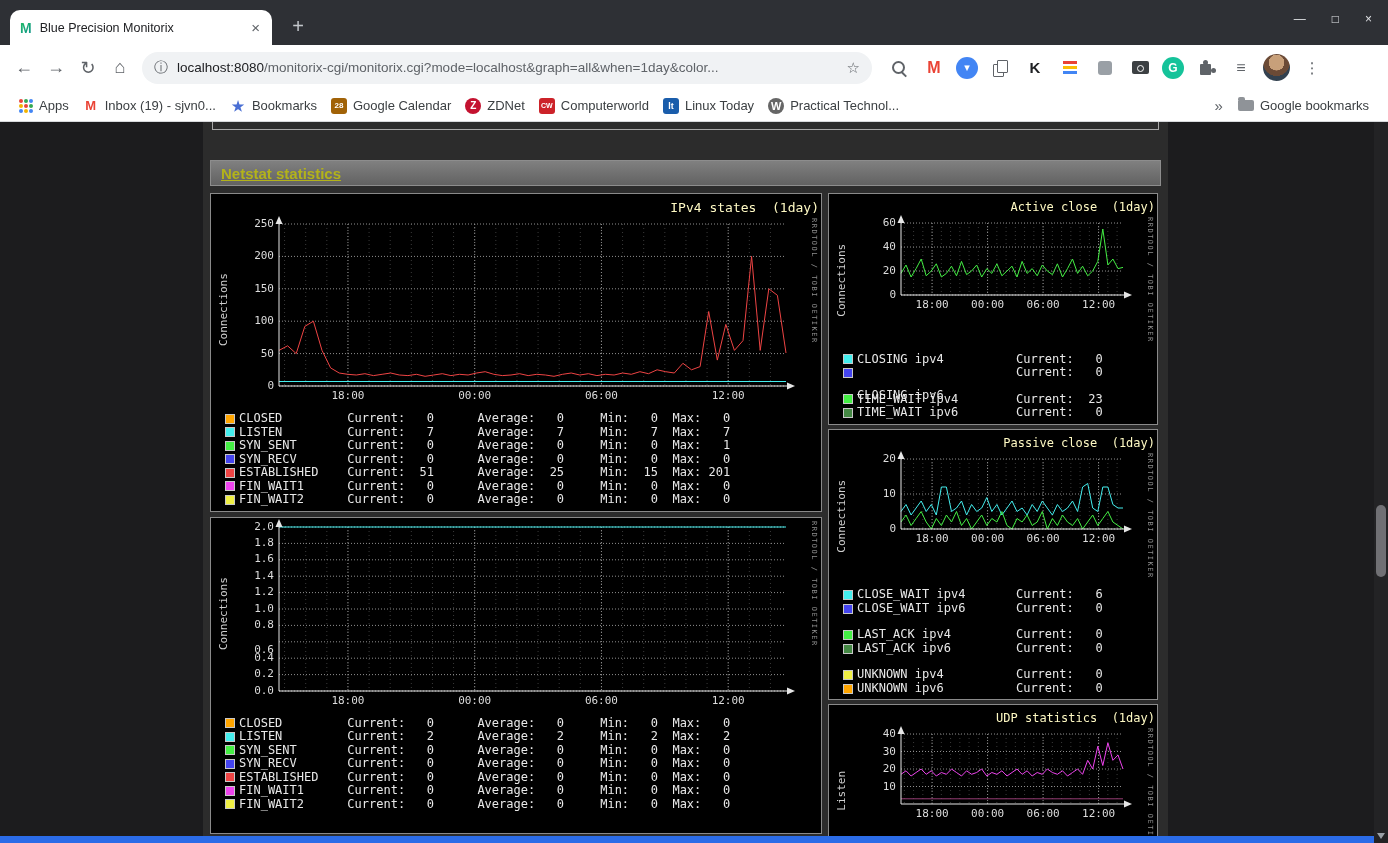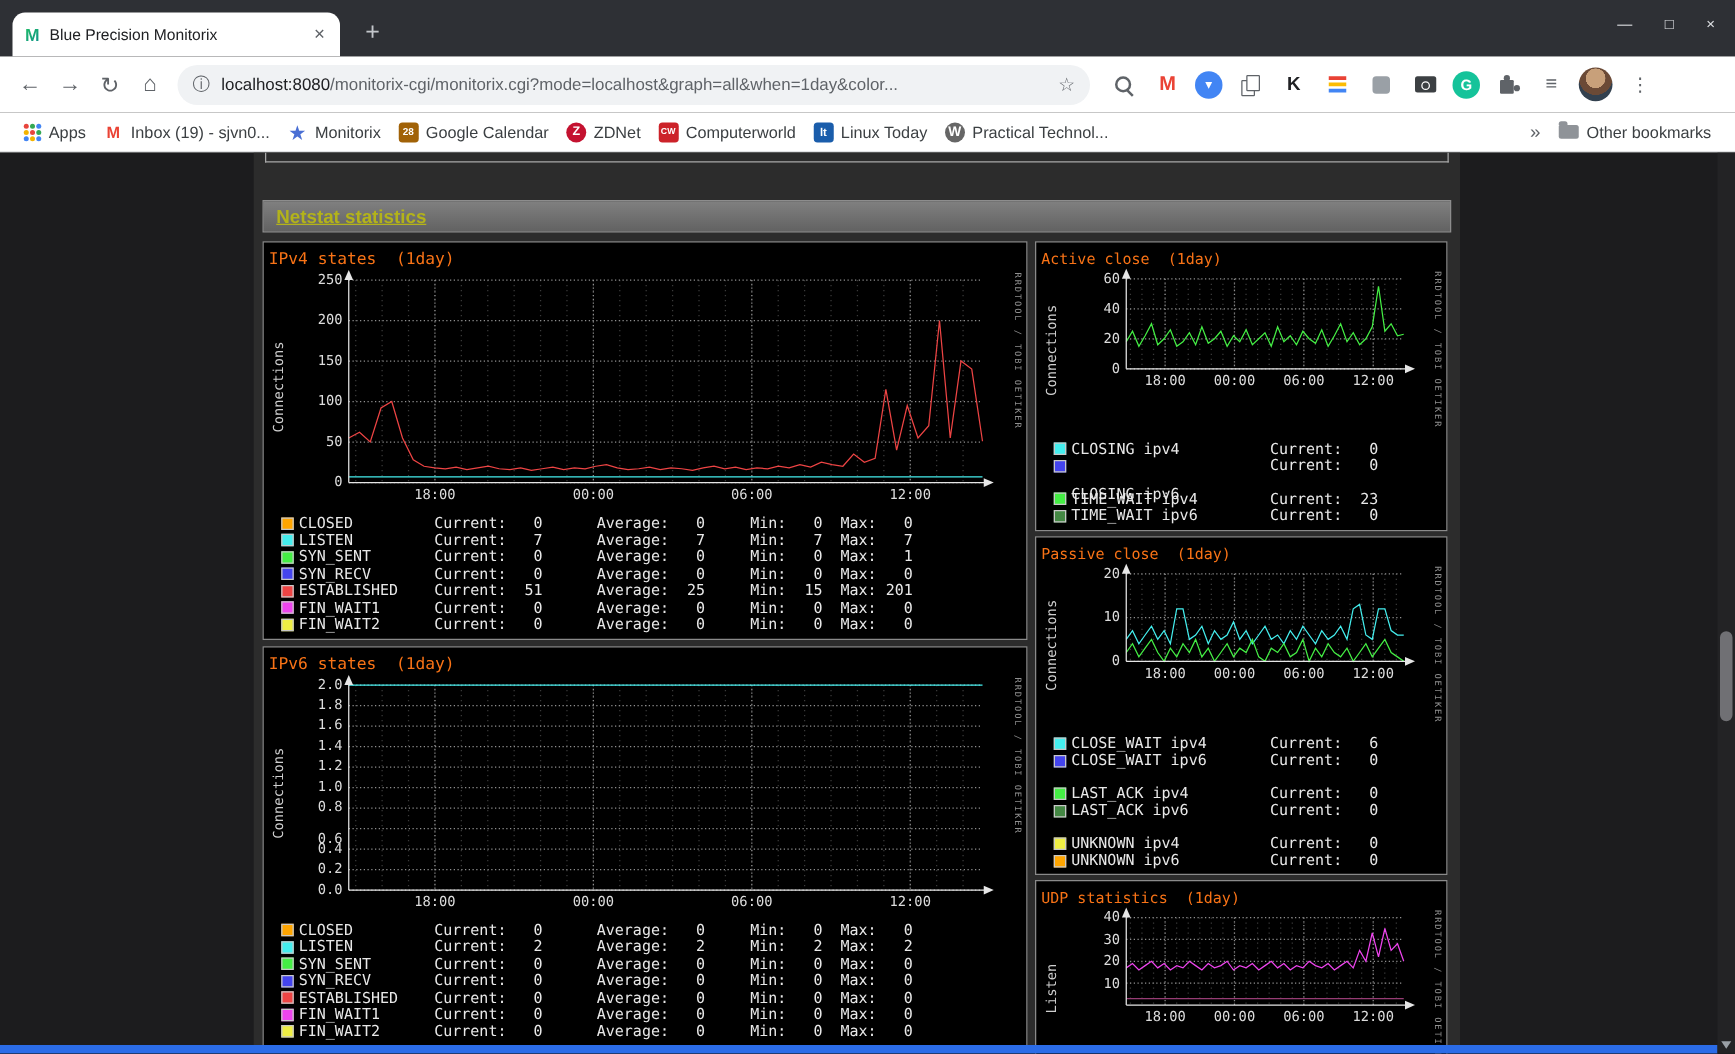--- a/index.html
+++ b/index.html
@@ -95,22 +95,22 @@
     border-right:1px solid #a8a8a8; border-bottom:1px solid #a8a8a8; }
   .section-header { margin-top:30px; height:26px; background:linear-gradient(#808080,#626262);
     border:1px solid #8d8d8d; display:flex; align-items:center; padding-left:10px; }
   .section-header span { font-weight:bold; font-size:15px; color:#b3b31a;text-decoration:underline; }
   .graphs-row { display:flex; gap:6px; margin-top:7px; }
   .col-left { display:flex; flex-direction:column; gap:5px; width:612px; }
   .col-right { display:flex; flex-direction:column; gap:4px; width:330px; }
   .panel { background:#000; border:1px solid #8a8a8a; padding:3px 2px 4px 4px; }
   .h317{min-height:317px}.h211{min-height:211px}.h247{min-height:247px}.h173{min-height:173px}
 
-  .g-title { font-family:"DejaVu Sans Mono", monospace; font-size:13px; color:#f97316;
-    text-align:left; white-space:pre; margin:3px 0 3px; }
+  .g-title { font-family:"DejaVu Sans Mono", monospace; font-size:13px; color:#fef9c3;
+    text-align:right; white-space:pre; margin:3px 0 3px; }
   .gr .g-title { font-size:12px; }
   .g-body { display:flex; align-items:stretch; }
   .g-ylab { width:16px; writing-mode:vertical-rl; transform:rotate(180deg);
     display:flex; align-items:center; justify-content:center;
     font-family:"DejaVu Sans Mono", monospace; font-size:11px; color:#cfcfcf; }
   .g-yticks { position:relative; }
   .gl .g-yticks { width:48px; }
   .gr .g-yticks { width:52px; }
   .ytick { position:absolute; right:5px; font-family:"DejaVu Sans Mono", monospace;
     font-size:11px; color:#dcdcdc; line-height:12px; }
@@ -198,21 +198,21 @@
           <i></i>
         </span>
         <span class="bm-label">Apps</span>
       </div>
       <div class="bm">
         <span class="bm-ic ic-gmail-m">M</span>
         <span class="bm-label">Inbox (19) - sjvn0...</span>
       </div>
       <div class="bm">
         <span class="bm-ic ic-star">★</span>
-        <span class="bm-label">Monitorix</span>
+        <span class="bm-label">Bookmarks</span>
       </div>
       <div class="bm">
         <span class="bm-ic ic-calendar">28</span>
         <span class="bm-label">Google Calendar</span>
       </div>
       <div class="bm">
         <span class="bm-ic ic-zdnet">Z</span>
         <span class="bm-label">ZDNet</span>
       </div>
       <div class="bm">
@@ -225,21 +225,21 @@
       </div>
       <div class="bm">
         <span class="bm-ic ic-wordpress">W</span>
         <span class="bm-label">Practical Technol...</span>
       </div>
     </span>
   <span class="bm-spacer"></span>
   <span class="bm-chevron">»</span>
   <div class="bm">
     <span class="folder"></span>
-    <span class="bm-label">Other bookmarks</span>
+    <span class="bm-label">Google bookmarks</span>
   </div>
 </div>
 
 <div class="content">
   <div class="page-col">
     <div class="prev-edge"></div>
     <div class="section-header">
       <span>Netstat statistics</span>
     </div>
 
@@ -422,21 +422,20 @@
                   <span class="lg-gap" style="width: 2ch;"></span>
                   <span>Max:</span>
                   <span class="lg-val">0</span>
                   <span class="lg-gap" style="width: 0ch;"></span>
                 </div>
               </div>
             </div>
         </div>
 
         <div class="panel gl h317">
-          <div class="g-title">IPv6 states  (1day)</div>
           <div class="g-body">
             <div class="g-ylab">Connections</div>
             <div class="g-yticks" style="height:172px">
                 <div class="ytick" style="top: 164px;">0.0</div>
                 <div class="ytick" style="top: 147.6px;">0.2</div>
                 <div class="ytick" style="top: 131.2px;">0.4</div>
                 <div class="ytick" style="top: 123px;">0.6</div>
                 <div class="ytick" style="top: 98.4px;">0.8</div>
                 <div class="ytick" style="top: 82px;">1.0</div>
                 <div class="ytick" style="top: 65.6px;">1.2</div>

